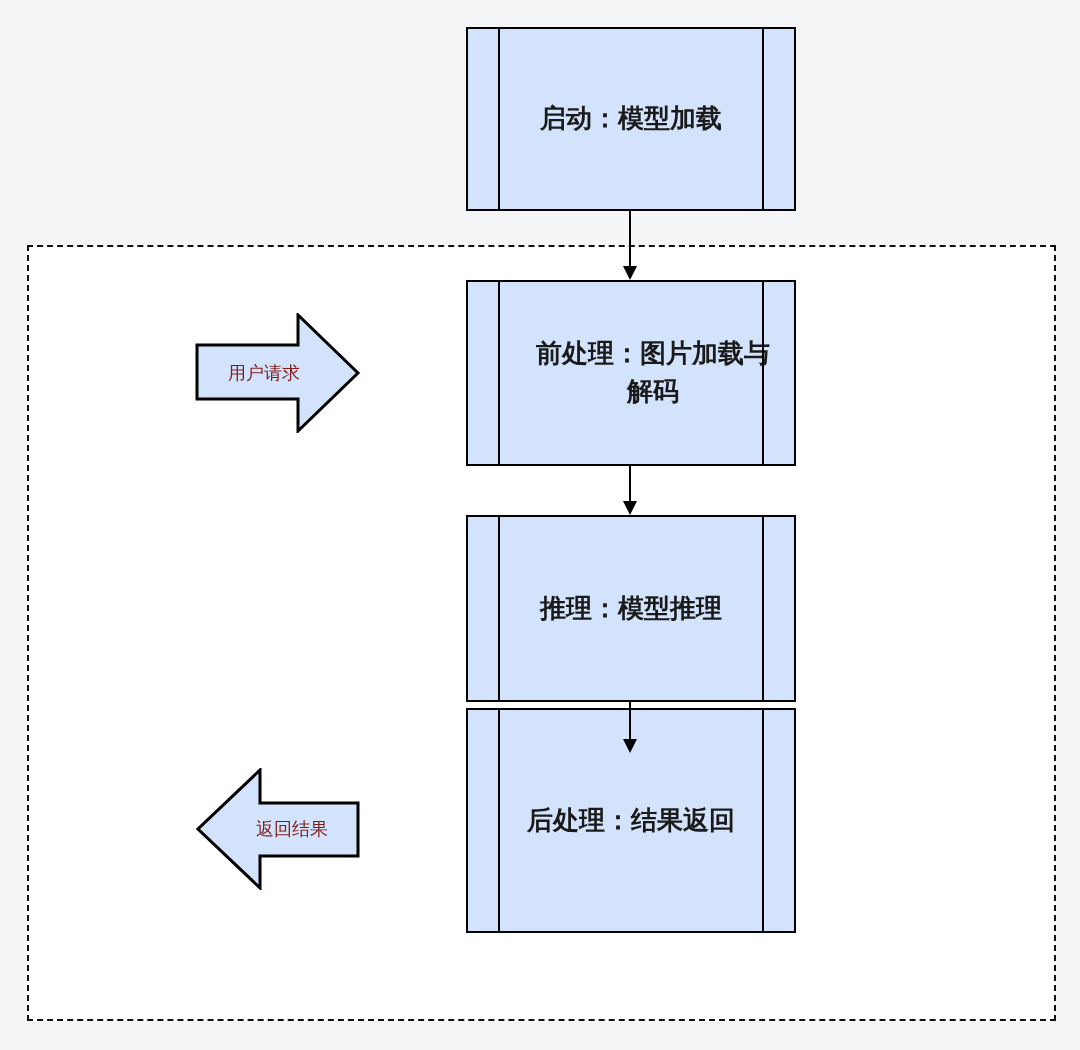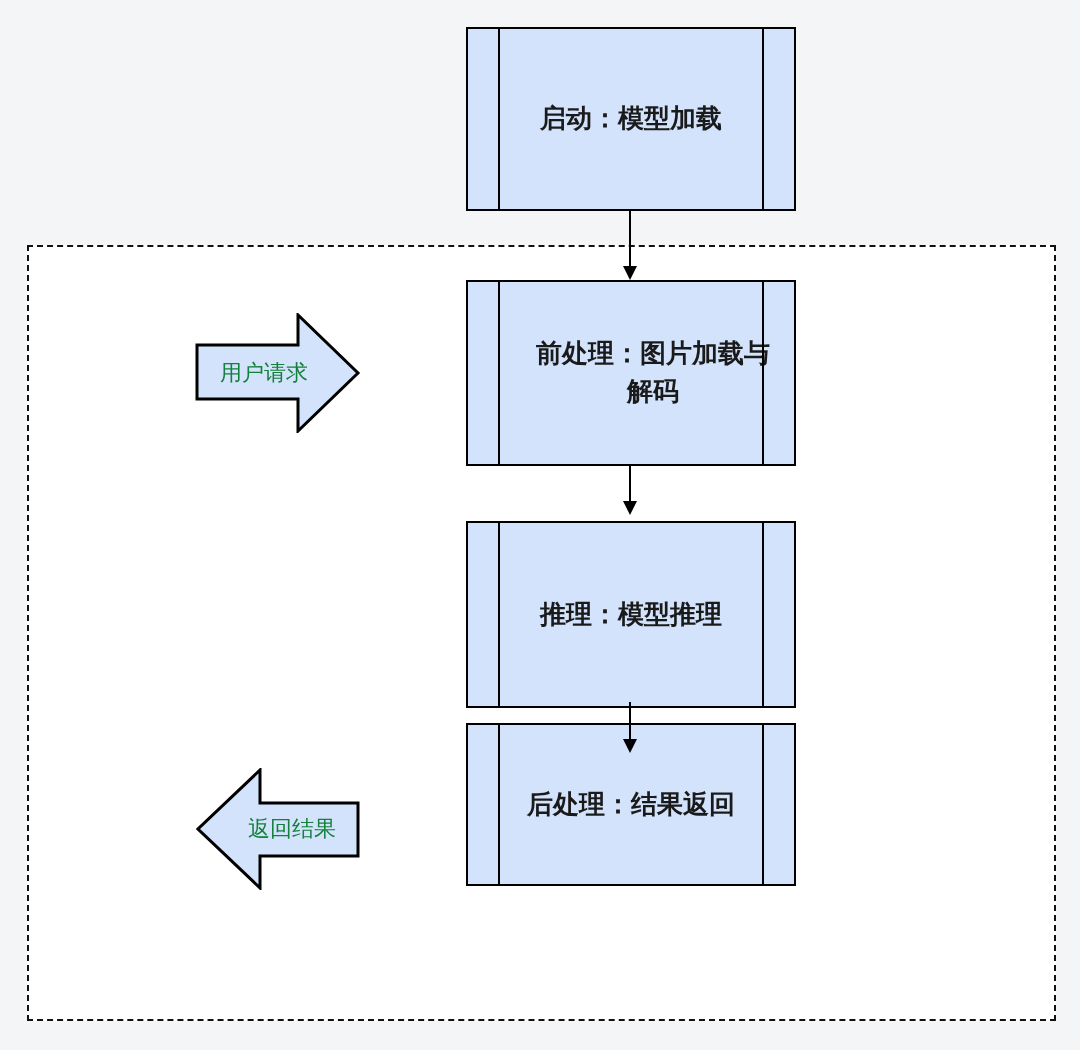--- a/index.html
+++ b/index.html
@@ -47,22 +47,22 @@
     display: block;
     max-width: 240px;
     text-align: center;
     font-size: 26px;
     font-weight: 600;
     color: #1a1a1a;
     line-height: 1.45;
   }
   .node-start       { top: 27px;  height: 184px; }
   .node-preprocess  { top: 280px; height: 186px; padding-left: 44px; }
-  .node-inference   { top: 515px; height: 187px; margin-top: 6px; }
-  .node-postprocess { top: 723px; height: 163px; }
+  .node-inference   { top: 515px; height: 187px; }
+  .node-postprocess { top: 708px; height: 225px; }
 
   
   .connector-layer {
     position: absolute;
     left: 0; top: 0;
     width: 1080px; height: 1050px;
     z-index: 3;
     pointer-events: none;
   }
 
@@ -78,23 +78,23 @@
   .side-arrow .arrow-shape {
     fill: #d3e3fb;
     stroke: #000000;
     stroke-width: 3;
     stroke-linejoin: miter;
   }
   .arrow-user-request { left: 195px; top: 313px; width: 166px; height: 120px; }
   .arrow-return-result { left: 196px; top: 768px; width: 164px; height: 122px; }
   .side-arrow-label {
     position: relative;
-    font-size: 22px;
+    font-size: 18px;
     font-weight: 400;
-    color: #15803d;
+    color: #7f1d1d;
     white-space: nowrap;
   }
   .arrow-user-request .side-arrow-label { margin-right: 28px; }
   .arrow-return-result .side-arrow-label { margin-left: 28px; }
   .conn-line { stroke: #000000; stroke-width: 2; }
   .conn-head { fill: #000000; }
 </style>
 </head>
 <body>
 

